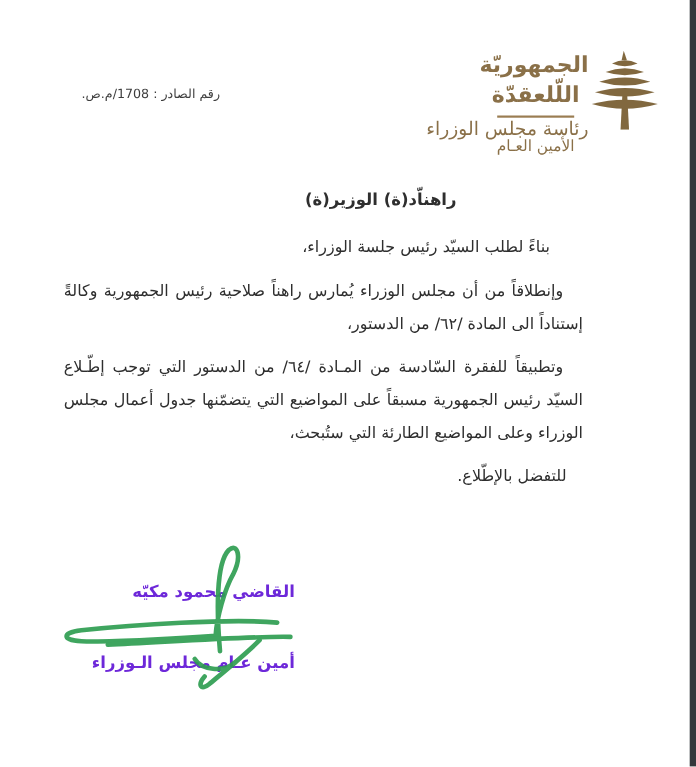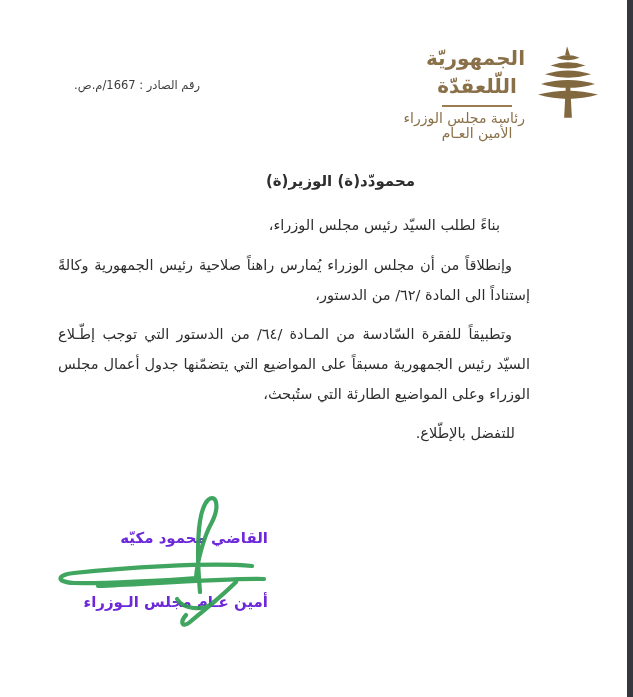--- a/index.html
+++ b/index.html
@@ -17,29 +17,29 @@
   }
   
   .meta-block{
     position:absolute;top:74px;left:60px;width:140px;
     direction:rtl;text-align:right;
     font-size:11.5px;line-height:23px;color:#3e3e3e;
   }
   
   .emblem{
     position:absolute;top:44px;right:34px;
-    display:flex;flex-direction:row;align-items:flex-start;gap:12px;
+    display:flex;flex-direction:row;align-items:flex-start;gap:2px;
   }
   .calli-col{width:96px;text-align:center;color:#8a7048;direction:rtl;}
   .calli-line{
     font-size:20px;font-weight:bold;line-height:28px;white-space:nowrap;
     letter-spacing:0px;
   }
   .gold-rule{height:2px;width:70px;background:#9a7d52;margin:5px auto 3px auto;}
-  .office-line{font-size:14px;line-height:16px;white-space:nowrap;}
+  .office-line{font-size:17px;line-height:16px;white-space:nowrap;}
   .bureau-line{font-size:14px;line-height:15px;white-space:nowrap;}
   .cedar-wrap{margin-top:2px;width:62px;height:72px;}
   
   .letter-body{
     position:absolute;top:168px;left:58px;width:472px;
     direction:rtl;text-align:justify;
     font-size:14.5px;line-height:30px;color:#2e2e2e;
   }
   .salutation{
     font-weight:bold;font-size:15px;line-height:26px;
@@ -62,21 +62,21 @@
     position:absolute;top:488px;left:50px;width:230px;height:150px;
     pointer-events:none;
   }
 </style>
 </head>
 <body>
 
 <div class="page">
 
   <div class="meta-block">
-    <div>رقم الصادر : 1667/م.ص.</div>
+    <div>رقم الصادر : 1708/م.ص.</div>
   </div>
 
   <div class="emblem">
     <div class="calli-col">
       <div class="calli-line">الجمهوريّة</div>
       <div class="calli-line">اللّلعقدّة</div>
       <div class="gold-rule"></div>
       <div class="office-line">رئاسة مجلس الوزراء</div>
       <div class="bureau-line">الأمين العـام</div>
     </div>
@@ -89,22 +89,22 @@
           <path d="M14 20 Q32 13 50 20 Q32 26 14 20 Z"></path>
           <path d="M8 29 Q32 21 56 29 Q32 36 8 29 Z"></path>
           <path d="M4 39 Q32 31 60 39 Q32 47 4 39 Z"></path>
           <path d="M1 50 Q32 42 63 50 Q32 59 1 50 Z"></path>
         </g>
       </svg>
     </div>
   </div>
 
   <div class="letter-body">
-    <div class="salutation">محمودّد(ة) الوزير(ة)</div>
-    <div class="para p0">بناءً لطلب السيّد رئيس مجلس الوزراء،</div>
+    <div class="salutation">راهناّد(ة) الوزير(ة)</div>
+    <div class="para p0">بناءً لطلب السيّد رئيس جلسة الوزراء،</div>
     <div class="para p1">وإنطلاقاً من أن مجلس الوزراء يُمارس راهناً صلاحية رئيس الجمهورية وكالةً إستناداً الى المادة /٦٢/ من الدستور،</div>
     <div class="para p2">وتطبيقاً للفقرة السّادسة من المـادة /٦٤/ من الدستور التي توجب إطّـلاع السيّد رئيس الجمهورية مسبقاً على المواضيع التي يتضمّنها جدول أعمال مجلس الوزراء وعلى المواضيع الطارئة التي ستُبحث،</div>
     <div class="closing">للتفضل بالإطّلاع.</div>
   </div>
 
   <div class="sig-text">
     <div class="sig-name">القاضي محمود مكيّه</div>
     <div class="sig-role">أمين عـام مجلس الـوزراء</div>
   </div>
 

